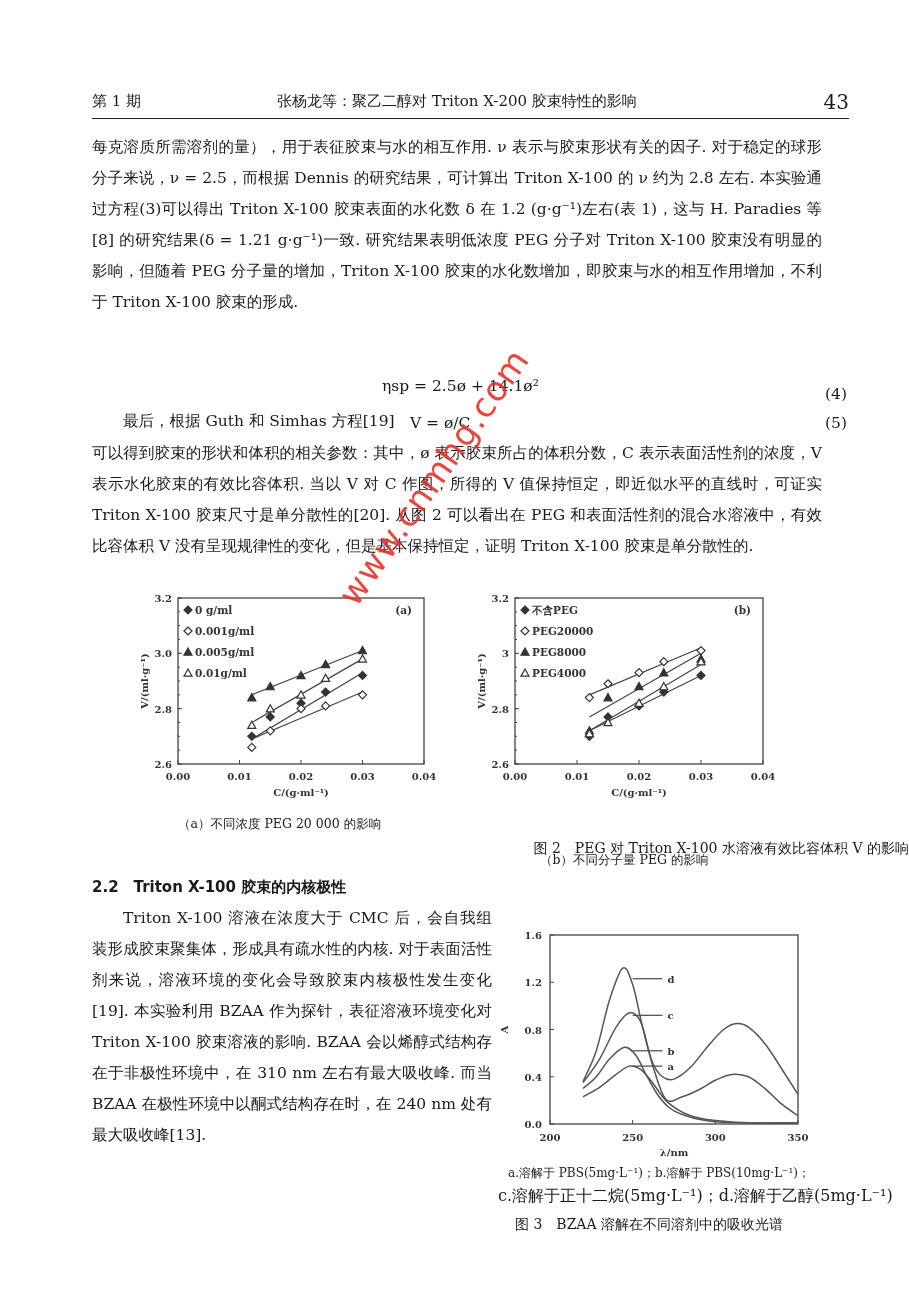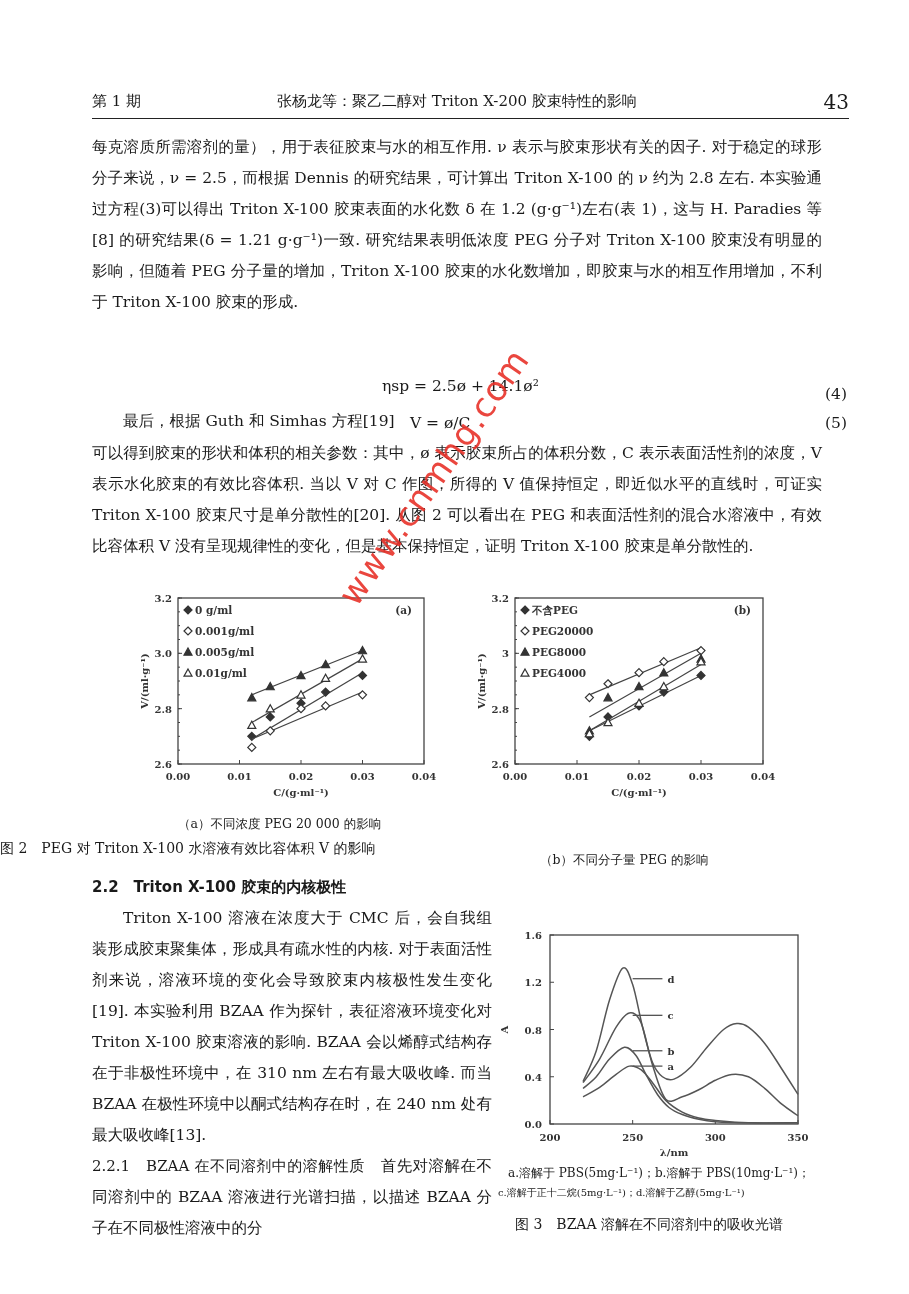--- a/index.html
+++ b/index.html
@@ -7,21 +7,21 @@
   .hdr{position:absolute;left:92px;right:60px;top:90px;height:28px;border-bottom:1.5px solid #222;font-size:15px;}
   .hdr .l{position:absolute;left:0;top:2px;}
   .hdr .c{position:absolute;left:185px;top:2px;}
   .hdr .r{position:absolute;right:0;top:0;font-size:20px;}
   .p{position:absolute;left:92px;width:730px;font-size:15.5px;line-height:31px;text-align:justify;}
   .eq{position:absolute;font-size:15.5px;}
   .eqn{position:absolute;right:62px;font-size:15.5px;}
   .chart{position:absolute;}
   .chart svg{overflow:visible;}
   .cap{position:absolute;font-size:12.5px;}
-  .fig{position:absolute;font-size:14px;left:0;width:909px;text-align:left;}
+  .fig{position:absolute;font-size:14px;left:0;width:909px;text-align:right;}
   .col{position:absolute;left:92px;width:400px;font-size:15.5px;line-height:31px;text-align:justify;}
   .h2{font-family:"DejaVu Sans","Liberation Sans",sans-serif;font-weight:bold;font-size:15px;}
   .ax{font-family:"DejaVu Serif",serif;font-size:10px;font-weight:bold;fill:#333;}
   .lg{font-family:"DejaVu Serif",serif;font-size:10.5px;font-weight:bold;fill:#333;}
   .wm{position:absolute;left:330px;top:590px;color:#e8322a;font-family:"DejaVu Sans",sans-serif;font-size:34px;transform:rotate(-55deg);transform-origin:left top;opacity:0.9;letter-spacing:1px;}
 </style>
 </head>
 <body>
 
 <div class="hdr">
@@ -183,21 +183,20 @@
     </svg>
 </div>
 
 <div class="cap" style="left:178px;top:816px;">（a）不同浓度 PEG 20 000 的影响</div>
 <div class="cap" style="left:540px;top:816px;margin-top:36px;">（b）不同分子量 PEG 的影响</div>
 <div class="fig" style="top:840px;">图 2　PEG 对 Triton X-100 水溶液有效比容体积 V 的影响</div>
 
 <div class="col" style="top:872px;">
   <div class="h2">2.2　Triton X-100 胶束的内核极性</div>
   <div style="text-indent:31px;">Triton X-100 溶液在浓度大于 CMC 后，会自我组装形成胶束聚集体，形成具有疏水性的内核. 对于表面活性剂来说，溶液环境的变化会导致胶束内核极性发生变化[19]. 本实验利用 BZAA 作为探针，表征溶液环境变化对 Triton X-100 胶束溶液的影响. BZAA 会以烯醇式结构存在于非极性环境中，在 310 nm 左右有最大吸收峰. 而当 BZAA 在极性环境中以酮式结构存在时，在 240 nm 处有最大吸收峰[13].</div>
-  <div><span class="h2" style="font-weight:normal;font-family:'DejaVu Serif',serif;">2.2.1　BZAA 在不同溶剂中的溶解性质</span>　<span>首先对溶解在不同溶剂中的 BZAA 溶液进行光谱扫描，以描述 BZAA 分子在不同极性溶液中的分</span></div>
 </div>
 
 <div class="chart" style="left:495px;top:925px;">
   <svg id="chartC" width="330" height="225">
       <rect x="55" y="10" width="248" height="189" fill="none" stroke="#444" stroke-width="1.3"></rect>
       <line x1="55" y1="199" x2="55" y2="195" stroke="#444"></line>
       <text x="55" y="216" text-anchor="middle" class="ax" font-size="11">200</text>
       <line x1="137.66666666666666" y1="199" x2="137.66666666666666" y2="195" stroke="#444"></line>
       <text x="137.66666666666666" y="216" text-anchor="middle" class="ax" font-size="11">250</text>
       <line x1="220.33333333333331" y1="199" x2="220.33333333333331" y2="195" stroke="#444"></line>
@@ -224,16 +223,16 @@
       <text x="172.38666666666666" y="129.7625" class="ax" font-size="12" font-weight="normal">b</text>
       <path d="M88.06666666666666,157.65625C90.82222222222222,153.71875 99.08888888888889,143.284375 104.6,134.03125C110.1111111111111,124.778125 116.17333333333332,109.815625 121.13333333333333,102.1375C126.09333333333333,94.45937500000001 130.2266666666667,88.75000000000001 134.36,87.96250000000002C138.49333333333334,87.17500000000003 142.07555555555555,88.75000000000001 145.93333333333334,97.41250000000001C149.79111111111112,106.075 153.37333333333333,127.140625 157.50666666666666,139.9375C161.64,152.734375 165.77333333333334,168.87812499999998 170.73333333333335,174.19375C175.69333333333336,179.509375 181.75555555555553,173.40625 187.26666666666665,171.83125C192.77777777777777,170.25625000000002 198.28888888888886,167.5 203.79999999999998,164.74375C209.3111111111111,161.9875 214.8222222222222,157.85312499999998 220.33333333333331,155.29375C225.84444444444443,152.734375 231.35555555555553,149.978125 236.86666666666665,149.38750000000002C242.37777777777777,148.79687500000003 247.88888888888889,149.3875 253.4,151.75C258.9111111111111,154.1125 264.4222222222222,159.034375 269.93333333333334,163.5625C275.44444444444446,168.090625 280.9555555555556,174.390625 286.4666666666667,178.91875C291.9777777777778,183.44687499999998 300.24444444444447,188.7625 303,190.73125" fill="none" stroke="#555" stroke-width="1.5"></path>
       <line x1="137.66666666666666" y1="90.325" x2="167.42666666666668" y2="90.325" stroke="#555" stroke-width="1.3"></line>
       <text x="172.38666666666666" y="94.325" class="ax" font-size="12" font-weight="normal">c</text>
       <path d="M88.06666666666666,156.475C90.27111111111111,151.35625 96.88444444444445,139.346875 101.29333333333334,125.7625C105.70222222222222,112.17812500000001 110.11111111111111,88.75 114.52,74.96875C118.92888888888888,61.1875 123.88888888888889,45.63437500000001 127.74666666666667,43.07500000000002C131.60444444444445,40.51562500000002 134.35999999999999,49.76875000000001 137.66666666666666,59.61250000000001C140.97333333333333,69.45625000000001 144.28,89.14375000000001 147.58666666666667,102.1375C150.89333333333335,115.13125 154.2,129.30624999999998 157.50666666666666,137.575C160.81333333333333,145.84375 163.84444444444446,148.99375 167.42666666666668,151.75C171.0088888888889,154.50625 174.31555555555556,155.6875 179,154.1125C183.68444444444444,152.53750000000002 190.0222222222222,147.61562500000002 195.53333333333333,142.3C201.04444444444445,136.984375 206.55555555555554,128.51875 212.06666666666666,122.21875C217.57777777777778,115.91875 223.64,108.4375 228.6,104.5C233.56,100.5625 237.69333333333333,98.9875 241.82666666666665,98.59375C245.95999999999998,98.2 248.71555555555557,98.790625 253.4,102.1375C258.08444444444444,105.484375 264.4222222222222,111.784375 269.93333333333334,118.675C275.44444444444446,125.565625 280.9555555555556,135.01562500000003 286.4666666666667,143.48125000000002C291.9777777777778,151.946875 300.24444444444447,165.1375 303,169.46875" fill="none" stroke="#555" stroke-width="1.5"></path>
       <line x1="137.66666666666666" y1="53.70625000000001" x2="167.42666666666668" y2="53.70625000000001" stroke="#555" stroke-width="1.3"></line>
       <text x="172.38666666666666" y="57.70625000000001" class="ax" font-size="12" font-weight="normal">d</text>
     </svg>
 </div>
 <div class="cap" style="left:508px;top:1165px;font-size:12px;">a.溶解于 PBS(5mg·L⁻¹)；b.溶解于 PBS(10mg·L⁻¹)；</div>
-<div class="cap" style="left:498px;top:1186px;font-size:10px;">c.溶解于正十二烷(5mg·L⁻¹)；d.溶解于乙醇(5mg·L⁻¹)</div>
+<div class="cap" style="left:498px;top:1186px;font-size:16px;">c.溶解于正十二烷(5mg·L⁻¹)；d.溶解于乙醇(5mg·L⁻¹)</div>
 <div class="cap" style="left:515px;top:1216px;font-size:14px;">图 3　BZAA 溶解在不同溶剂中的吸收光谱</div>
 
 <div class="wm">www.cnmhg.com</div>
 
 </body></html>

